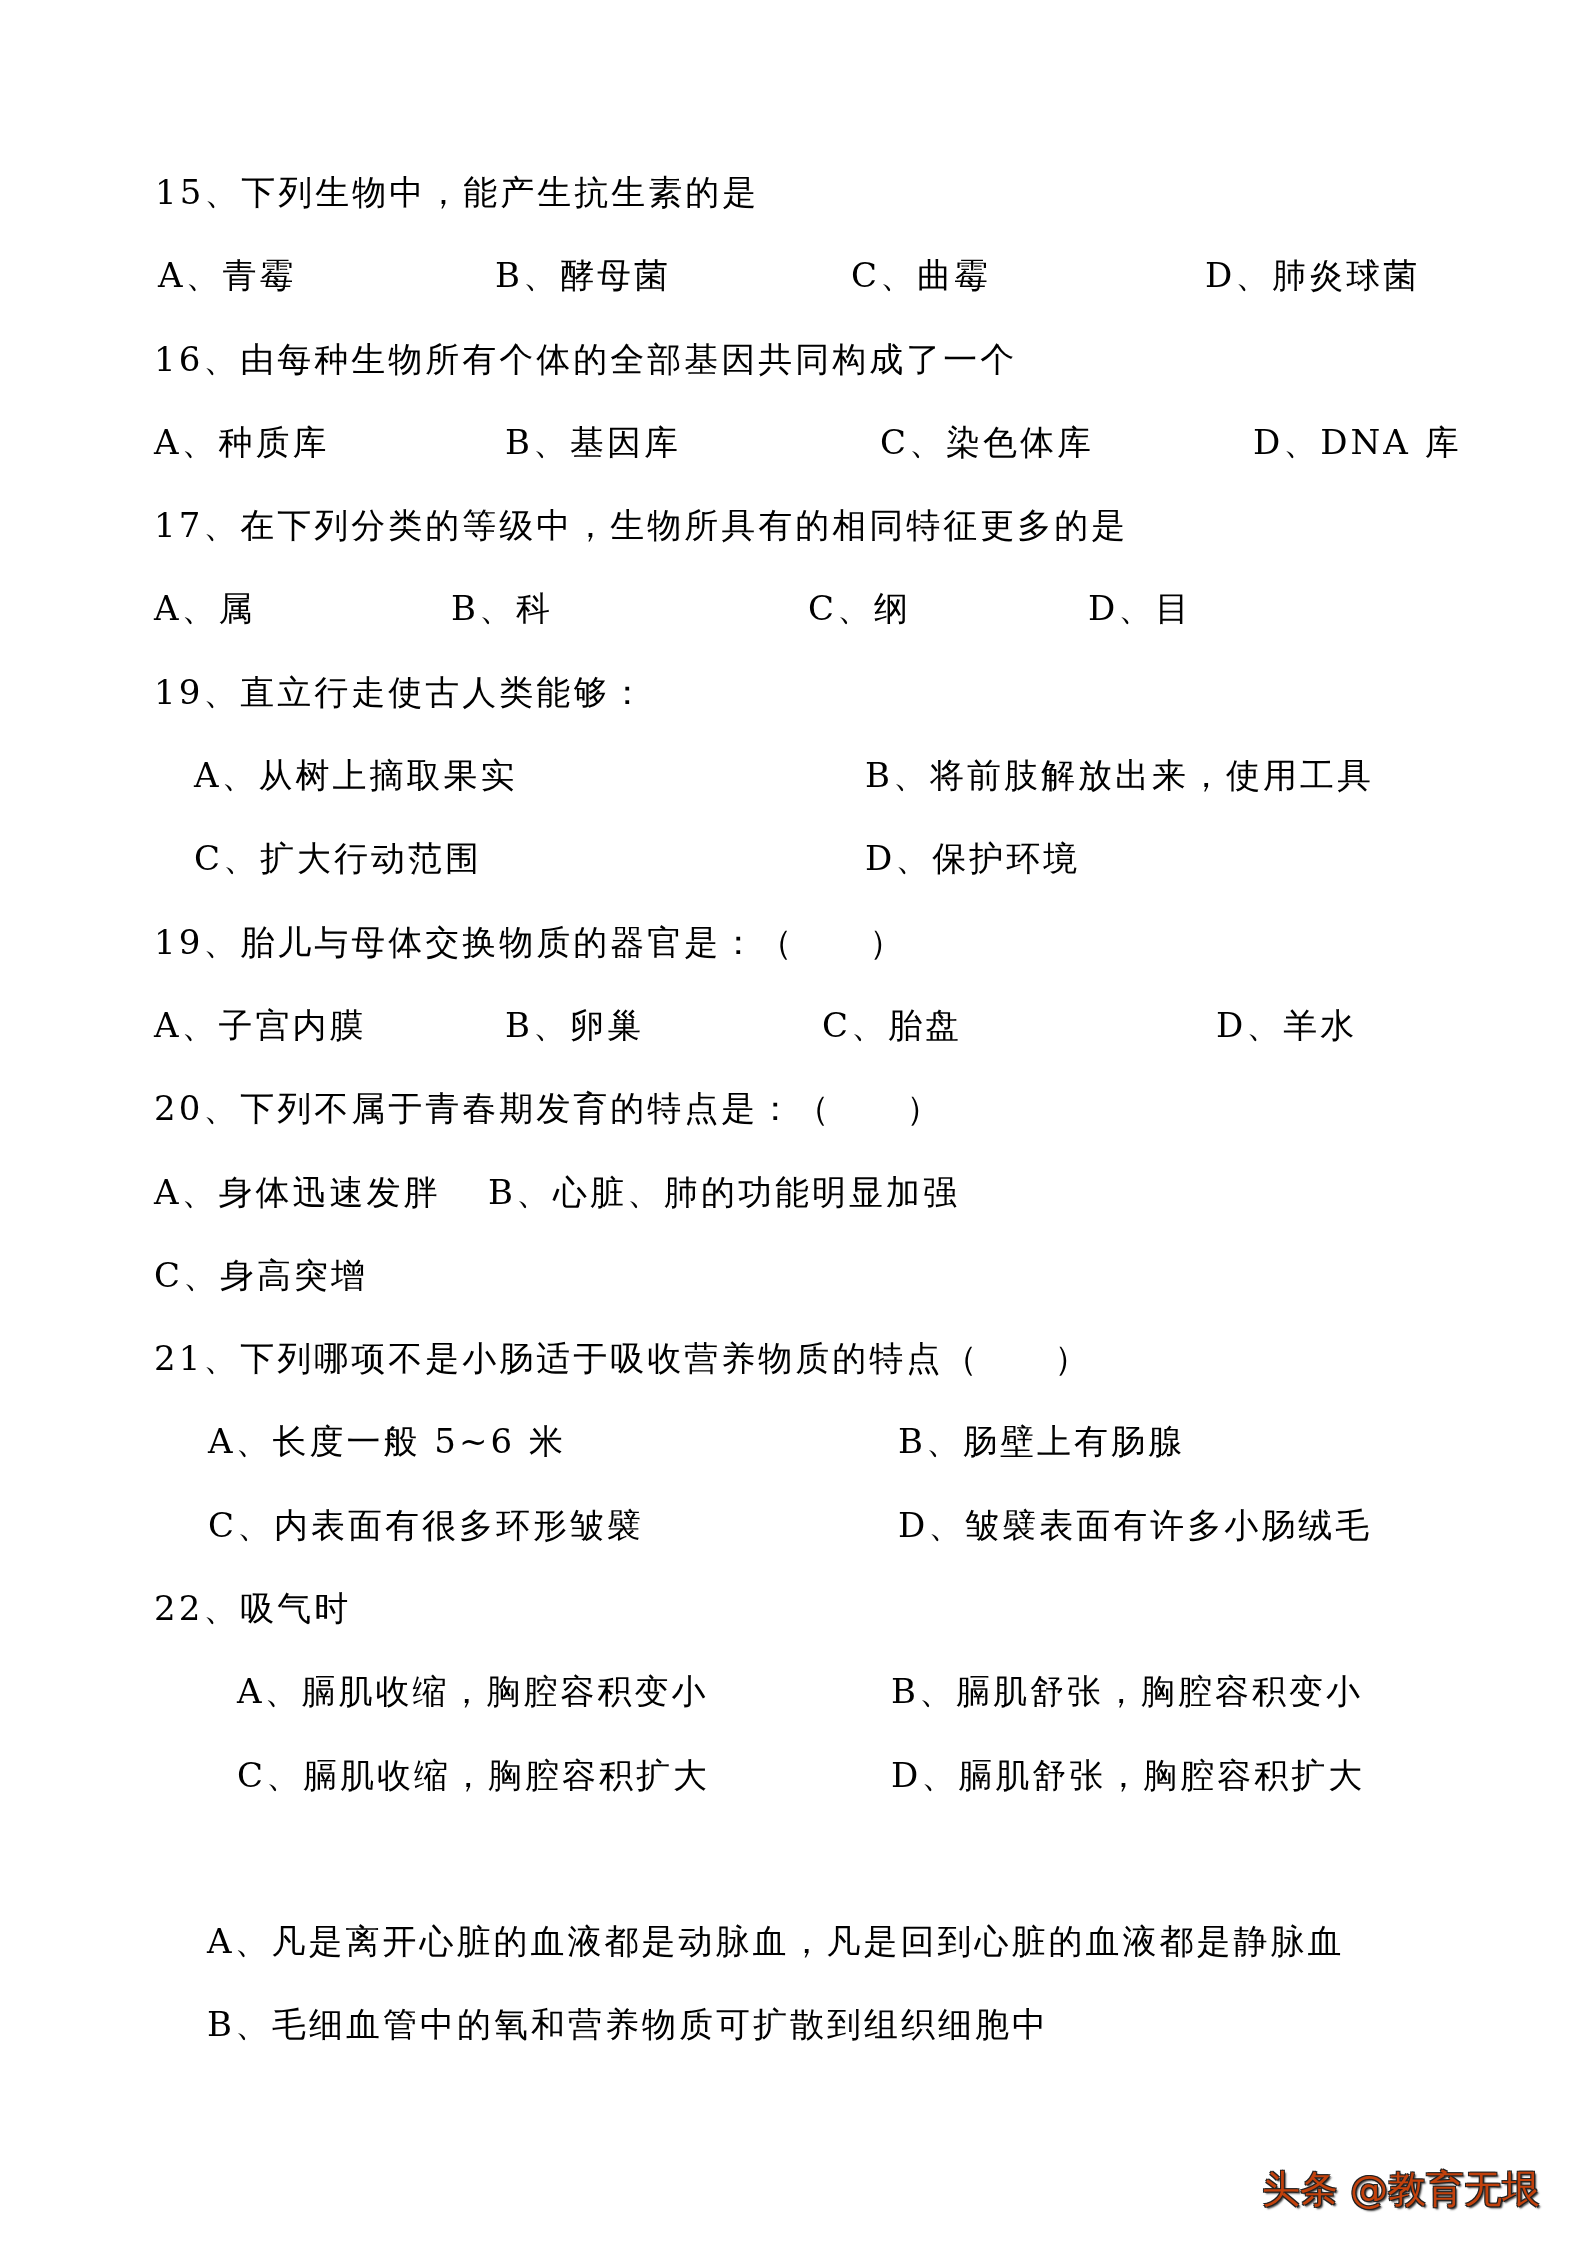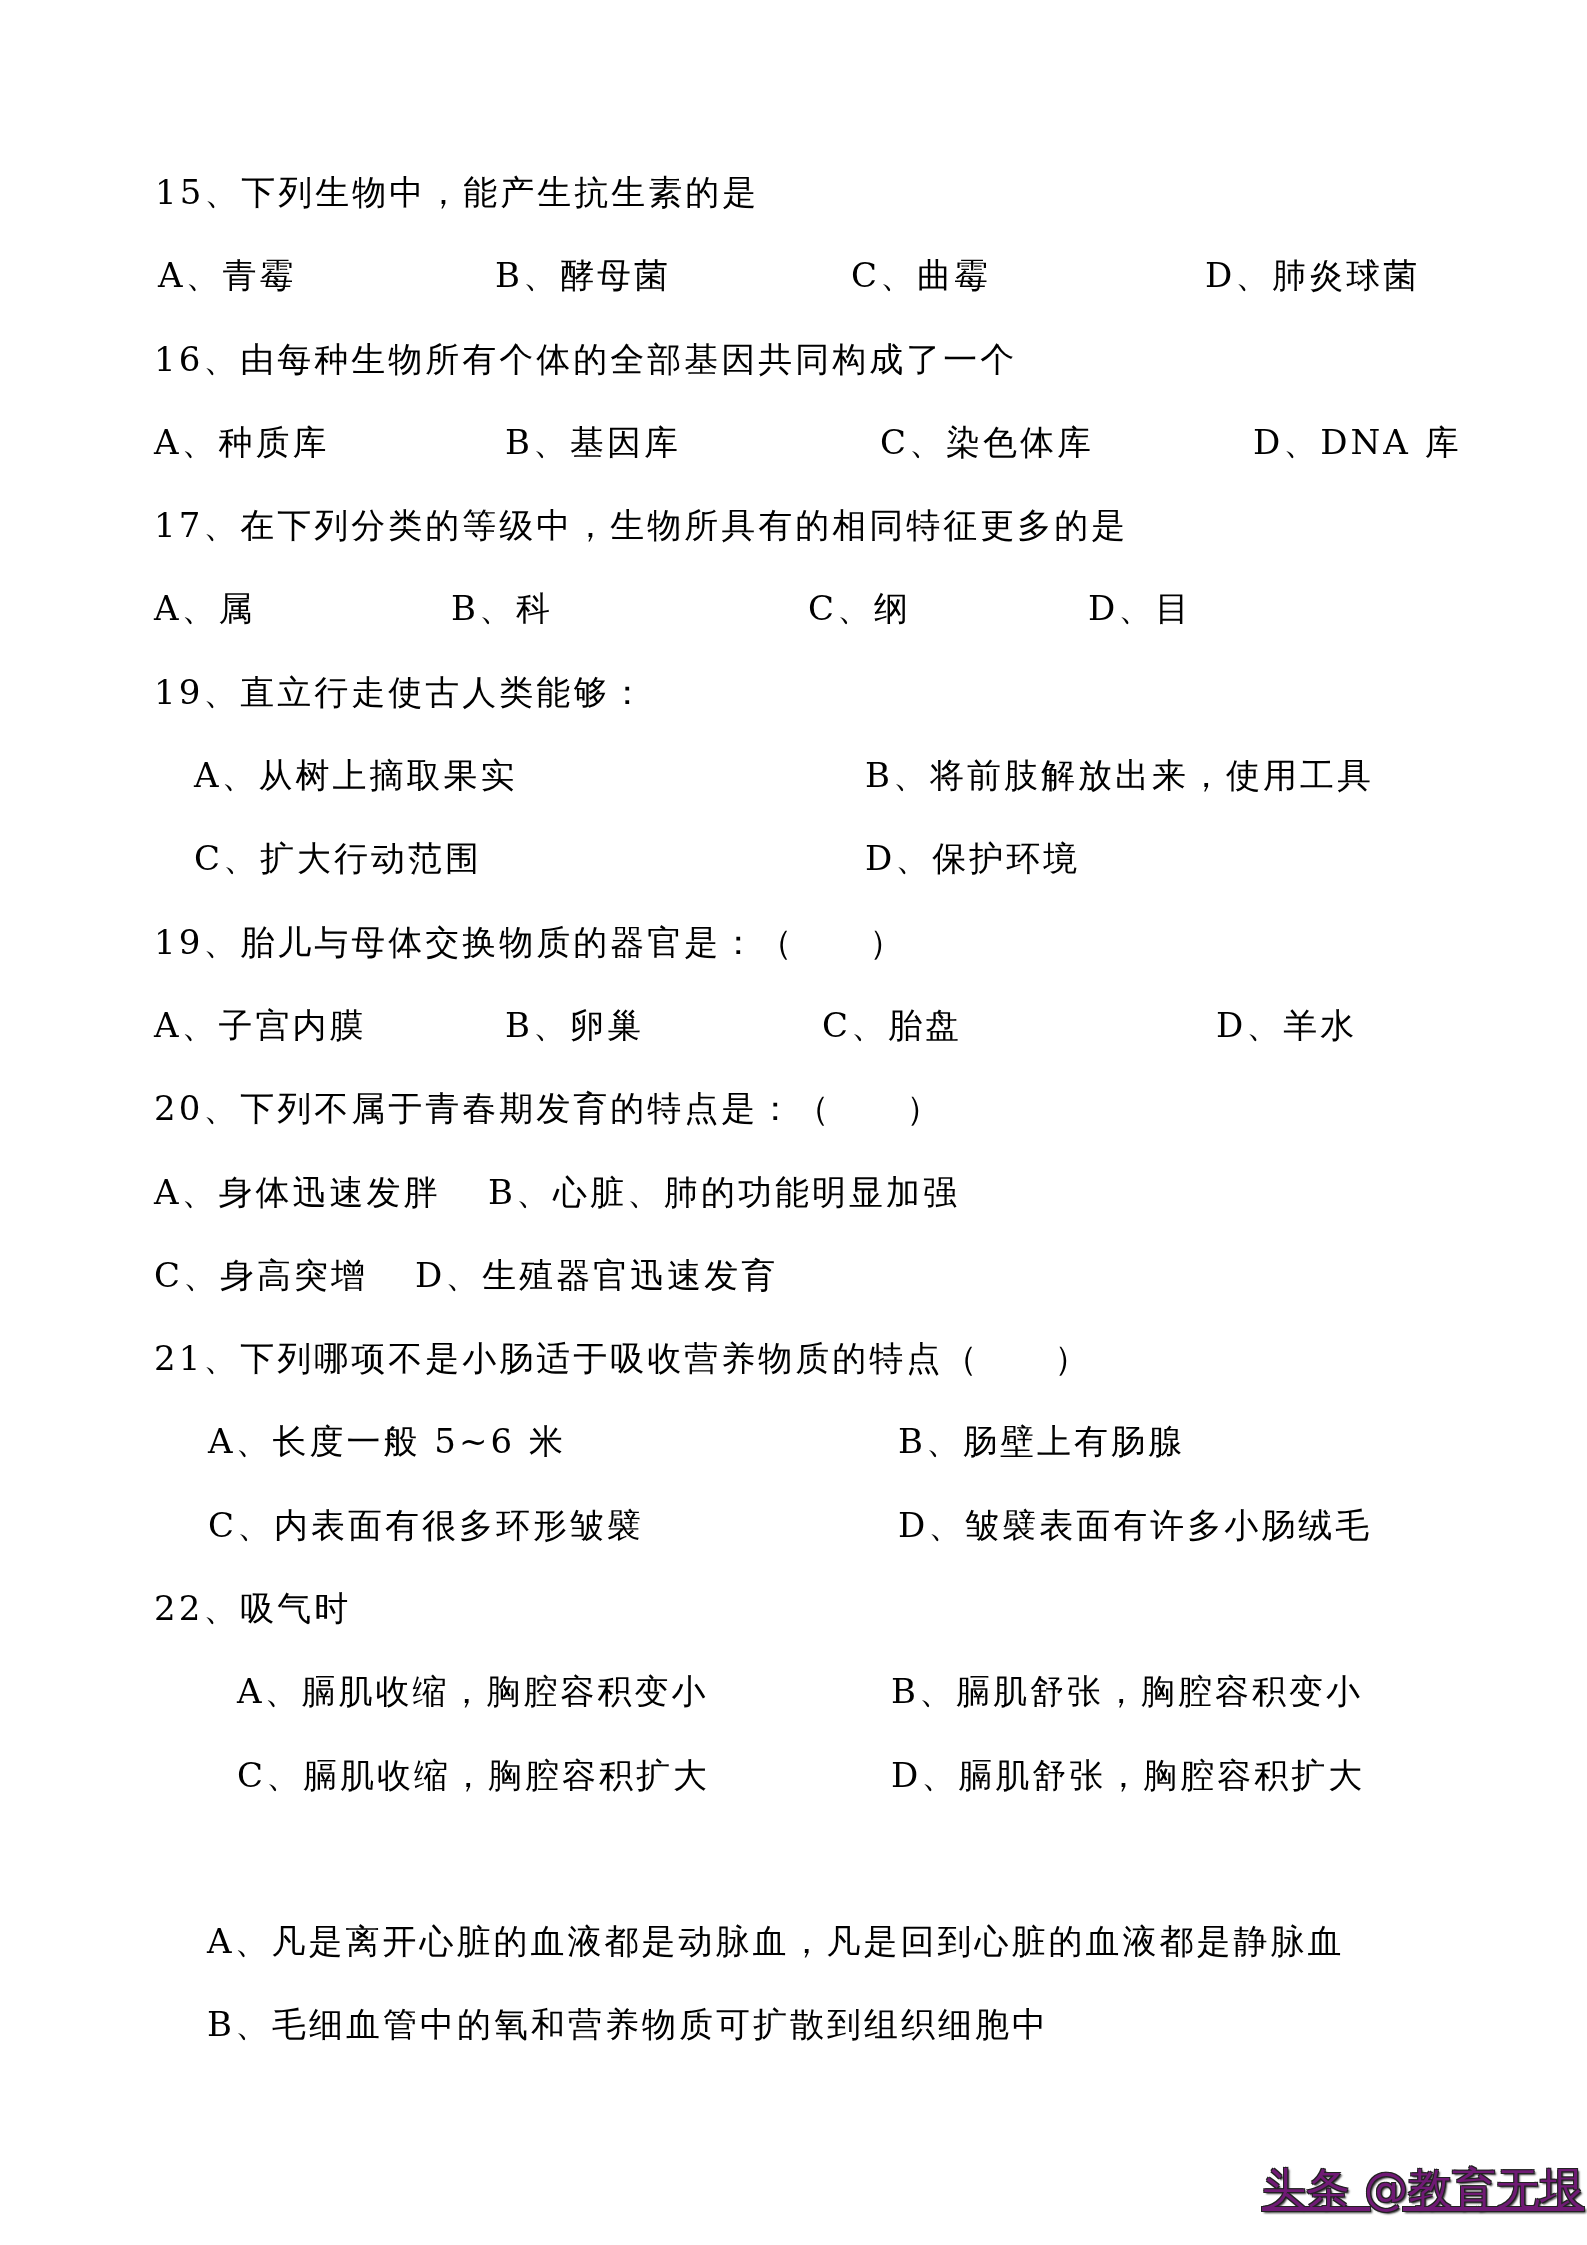--- a/index.html
+++ b/index.html
@@ -31,28 +31,27 @@
       white-space: nowrap;
       color: #000;
     }
     .watermark {
       position: absolute;
       left: 1262px;
       top: 2166px;
       height: 46px;
       line-height: 46px;
       font-family: "DejaVu Sans", "Liberation Sans", sans-serif;
-      font-size: 44px;
-      color: #701a75;
+      font-size: 38px;
+      color: #c2410c;
       white-space: nowrap;
       text-shadow:
         -1px -1px 0 #222, 1px -1px 0 #222,
         -1px 1px 0 #222, 1px 1px 0 #222,
         2px 2px 2px #333;
-      text-decoration: underline;
     }
   </style>
 </head>
 <body>
 
 <div class="page">
 
   <div class="ln" style="left:155px; top:172px;">15、下列生物中，能产生抗生素的是</div>
   <div class="ln" style="left:158px; top:255px;">A、青霉</div>
   <div class="ln" style="left:495px; top:255px;">B、酵母菌</div>
@@ -80,21 +79,20 @@
   <div class="ln" style="left:154px; top:922px;">19、胎儿与母体交换物质的器官是：（　　）</div>
   <div class="ln" style="left:154px; top:1005px;">A、子宫内膜</div>
   <div class="ln" style="left:505px; top:1005px;">B、卵巢</div>
   <div class="ln" style="left:822px; top:1005px;">C、胎盘</div>
   <div class="ln" style="left:1216px; top:1005px;">D、羊水</div>
 
   <div class="ln" style="left:154px; top:1088px;">20、下列不属于青春期发育的特点是：（　　）</div>
   <div class="ln" style="left:154px; top:1172px;">A、身体迅速发胖</div>
   <div class="ln" style="left:488px; top:1172px;">B、心脏、肺的功能明显加强</div>
   <div class="ln" style="left:154px; top:1255px;">C、身高突增</div>
-  <div class="ln" style="left:415px; top:1255px;">D、生殖器官迅速发育</div>
 
   <div class="ln" style="left:154px; top:1338px;">21、下列哪项不是小肠适于吸收营养物质的特点（　　）</div>
   <div class="ln" style="left:208px; top:1421px;">A、长度一般 5~6 米</div>
   <div class="ln" style="left:898px; top:1421px;">B、肠壁上有肠腺</div>
   <div class="ln" style="left:208px; top:1505px;">C、内表面有很多环形皱襞</div>
   <div class="ln" style="left:898px; top:1505px;">D、皱襞表面有许多小肠绒毛</div>
 
   <div class="ln" style="left:154px; top:1588px;">22、吸气时</div>
   <div class="ln" style="left:237px; top:1671px;">A、膈肌收缩，胸腔容积变小</div>
   <div class="ln" style="left:891px; top:1671px;">B、膈肌舒张，胸腔容积变小</div>

